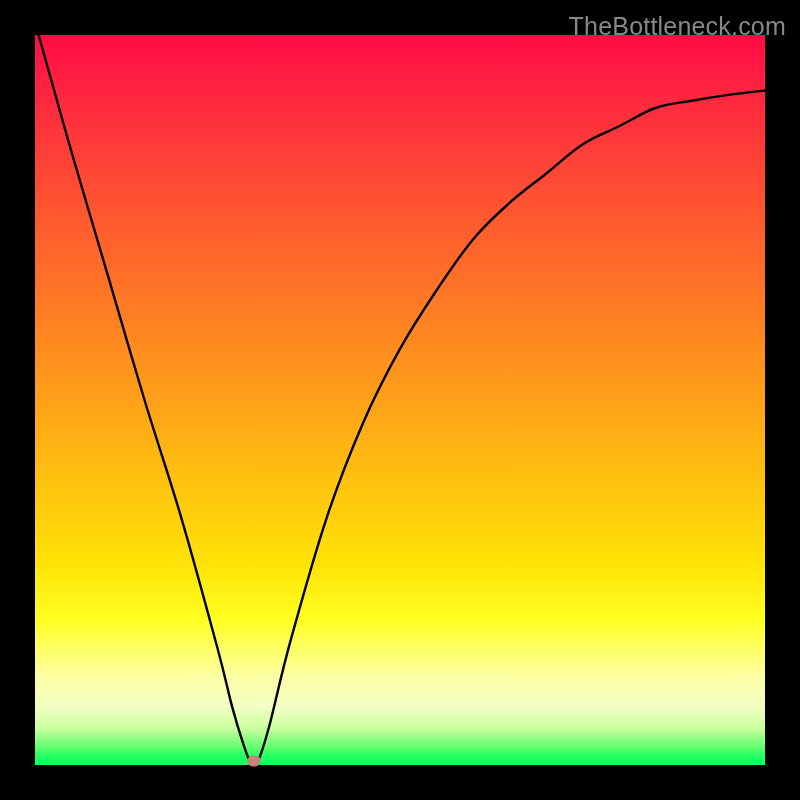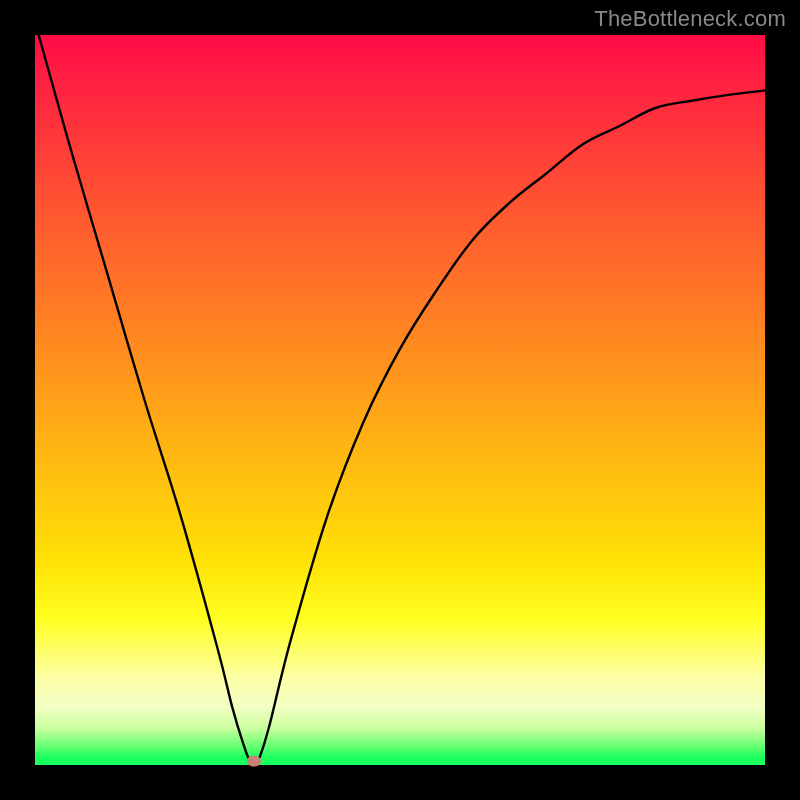--- a/index.html
+++ b/index.html
@@ -38,24 +38,24 @@
       #fdffa6 88%,
       #f2ffc4 92%,
       #c9ff9e 95%,
       #63ff70 97.5%,
       #18ff5f 99%,
       #18ff5f 100%
     );
   }
   .watermark {
     position: absolute;
-    top: 6px;
+    top: 12px;
     right: 14px;
     color: #888888;
-    font-size: 22px;
+    font-size: 25px;
     font-weight: 500;
     letter-spacing: 0.2px;
     user-select: none;
   }
   svg.curve {
     position: absolute;
     left: 0;
     top: 0;
     width: 730px;
     height: 730px;

